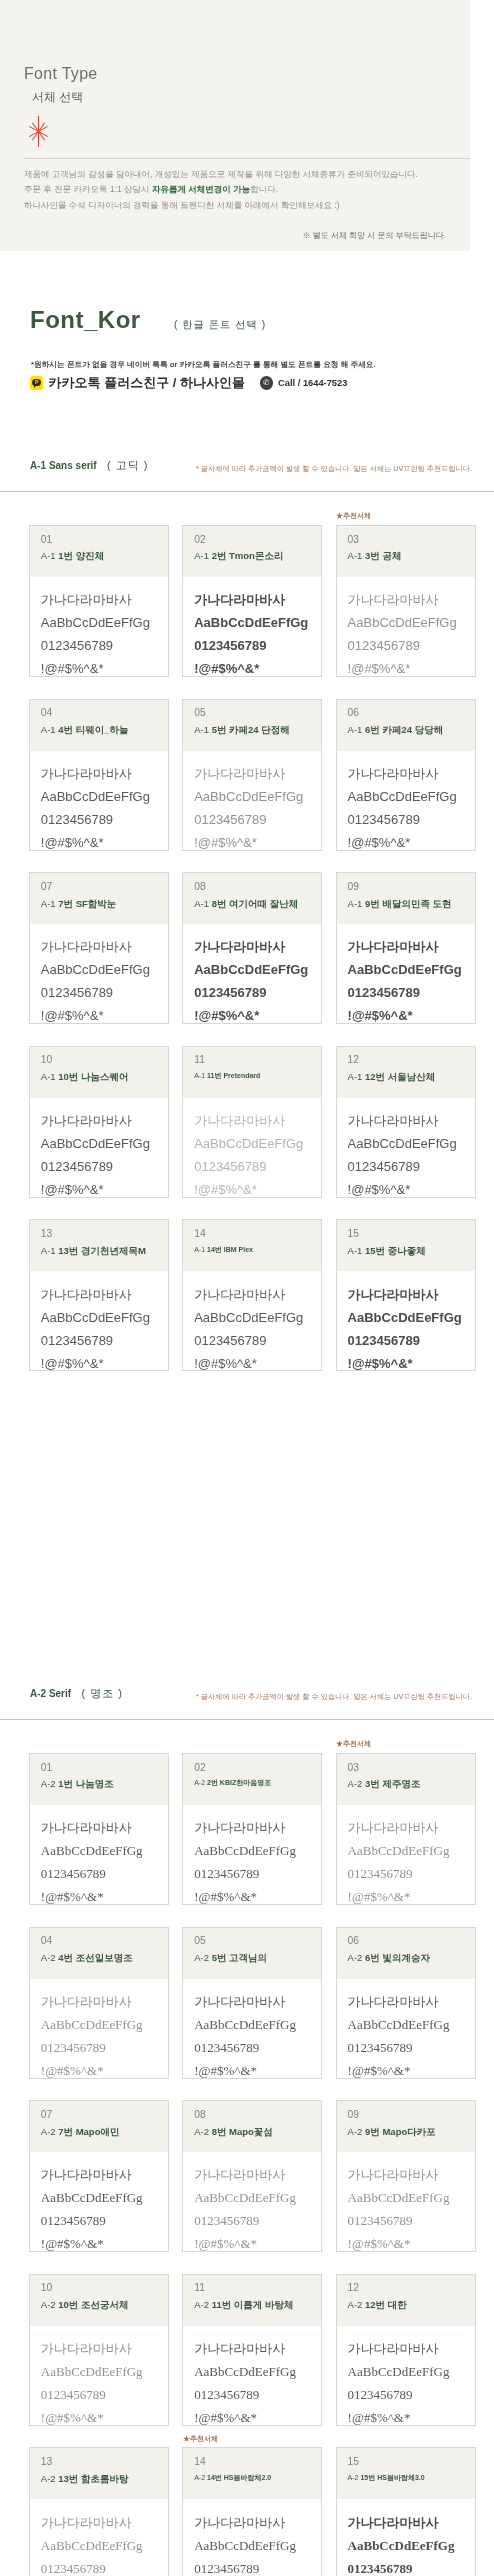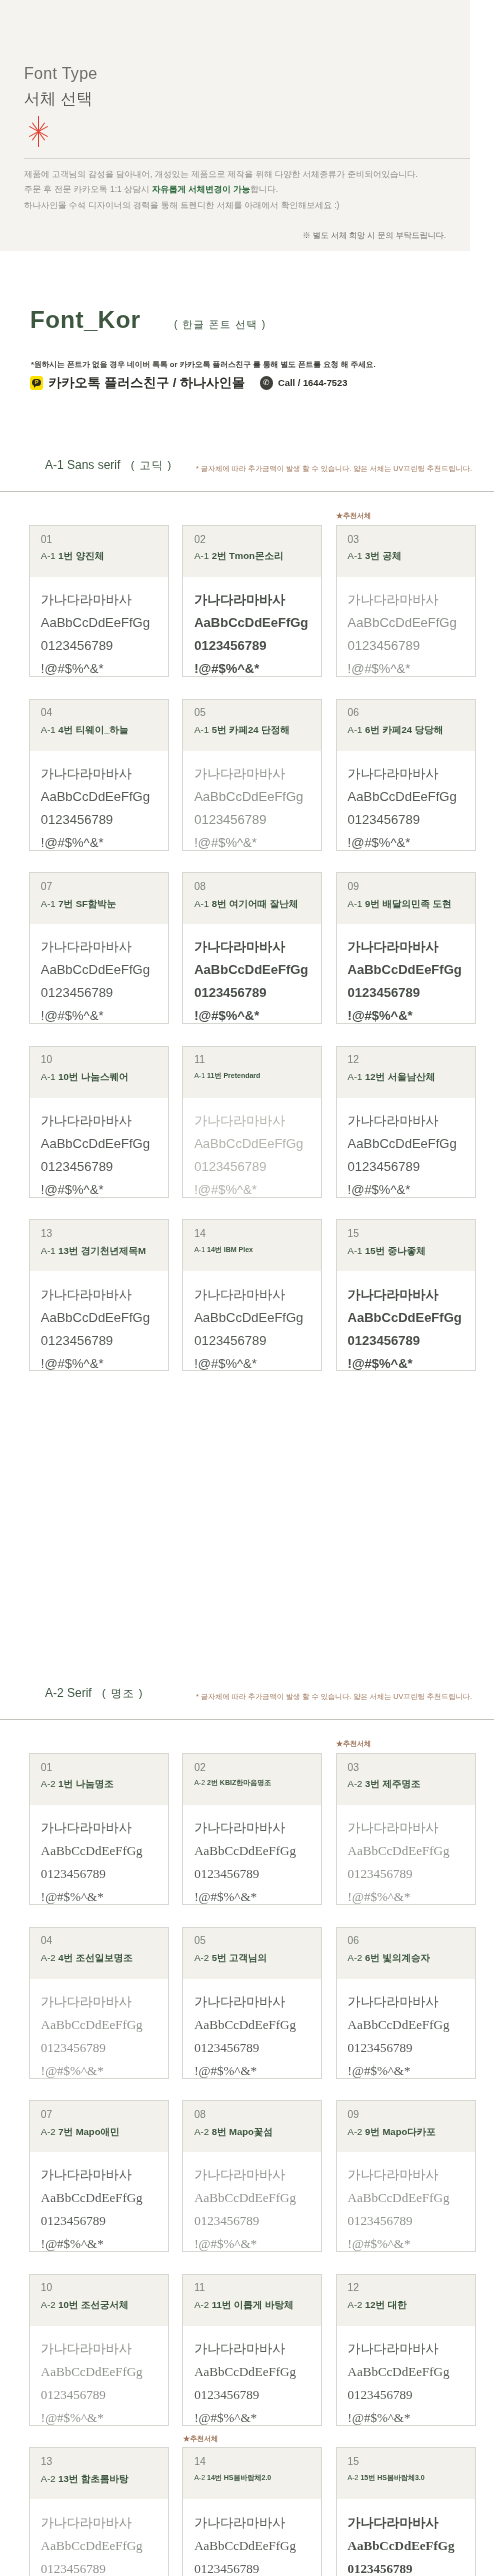--- a/index.html
+++ b/index.html
@@ -2,21 +2,21 @@
 <html style="font-size:8.2px"><head>
 <meta charset="utf-8">
 <style>
   html,body{margin:0;padding:0;background:#ffffff;}
   .page{position:relative;width:495px;height:3934px;margin:0 auto;background:#fff;
         font-family:"Liberation Sans",sans-serif;overflow:hidden;}
 
   
   .hero{position:absolute;top:0;left:0;width:470px;height:251px;background:#f4f3ef;}
   .hero-title{position:absolute;top:65px;left:24px;font-size:16px;color:#6f6f6a;letter-spacing:0.3px;}
-  .hero-sub{position:absolute;top:89px;left:24px;font-size:16px;color:#5d5d58;}
+  .hero-sub{position:absolute;top:89px;left:32px;font-size:12px;color:#5d5d58;}
   .spark{position:absolute;top:115px;left:27px;width:23px;height:33px;}
   .hero-divider{position:absolute;top:158px;left:24px;width:446px;height:0.5px;background:#d6d5cf;}
   .hero-desc{position:absolute;left:24px;font-size:8.5px;color:#8e8e88;white-space:nowrap;}
   .d1{top:169px}.d2{top:184px}.d3{top:200px}
   .hero-desc .em{color:#2f6b3f;font-weight:700;}
   .hero-note{position:absolute;top:230px;right:24px;font-size:8px;color:#6d6d67;}
 
   
   .fk-title{position:absolute;top:306px;left:30px;font-size:24px;font-weight:700;color:#3c563f;letter-spacing:0.5px;text-align:right;}
   .fk-sub{position:absolute;top:318px;left:174px;font-size:10.3px;color:#3c563f;letter-spacing:1px;}
@@ -28,21 +28,21 @@
   .kakao-bubble::after{content:"";position:absolute;left:1.5px;bottom:-2.1px;width:0;height:0;
                 border:2.1px solid transparent;border-top-color:#2e2920;border-left-color:#2e2920;}
   .contact-text{font-size:13px;font-weight:700;color:#2e2e29;text-align:center;}
   .call-icon{width:13.4px;height:13.4px;border-radius:50%;background:#3f3f39;color:#fff;display:flex;
              align-items:center;justify-content:center;font-size:7.7px;margin-left:9.3px;flex:0 0 auto;}
   .call-text{font-size:9.3px;font-weight:700;color:#2e2e29;}
 
   
   .section{position:absolute;left:0;width:495px;height:927px;}
   .sec-titlewrap{position:absolute;left:30px;top:2.1px;display:flex;align-items:baseline;gap:10.3px;}
-  .sec-title{font-size:12px;font-weight:400;color:#3c563f;margin-left:15px;}
+  .sec-title{font-size:10px;font-weight:700;color:#3c563f;}
   .sec-sub{font-size:11px;color:#3c563f;letter-spacing:1px;}
   .sec-note{position:absolute;right:23px;top:8.2px;font-size:7.2px;color:#a0765a;}
   .sec-divider{position:absolute;top:35px;left:0;width:495px;height:0.5px;background:#c3c3bd;}
   .grid{position:absolute;top:69px;left:29px;width:459px;display:grid;
         grid-template-columns:repeat(3,140px);grid-auto-rows:152px;column-gap:13.4px;row-gap:21.6px;}
   .rec-label{position:absolute;font-size:7px;font-weight:700;color:#a0765a;}
 
   
   .card{border:0.5px solid #d8d8d2;background:#fff;box-sizing:border-box;}
   .card-head{height:51px;background:#f2f1ec;padding:7.7px 4.1px 0 10.8px;box-sizing:border-box;}

